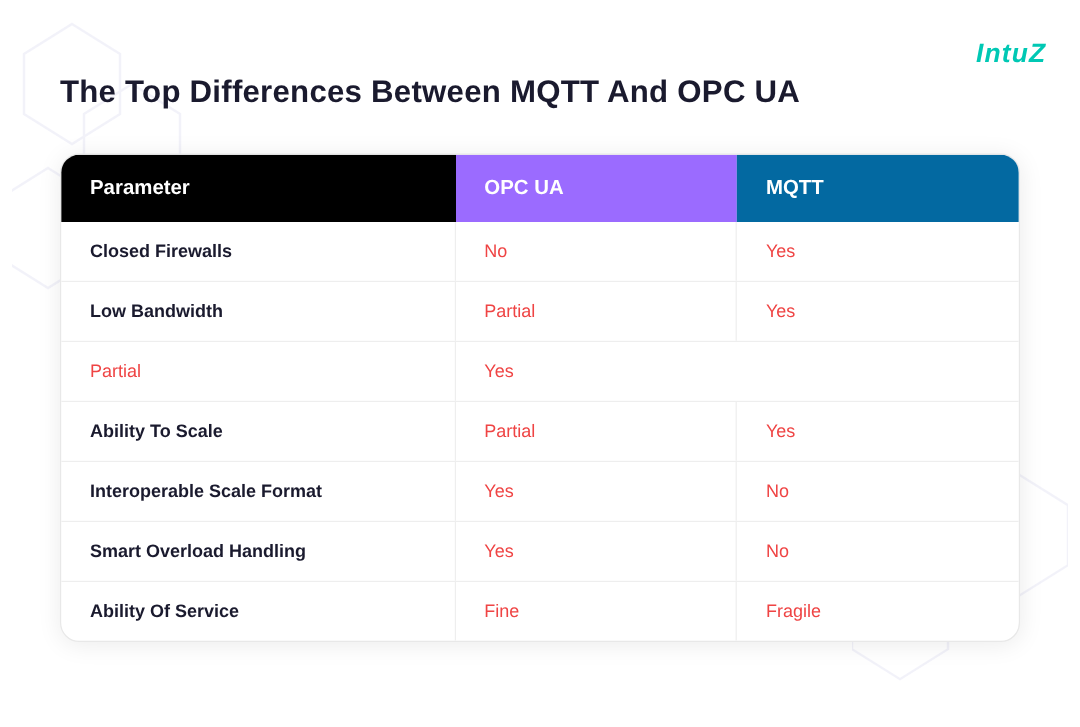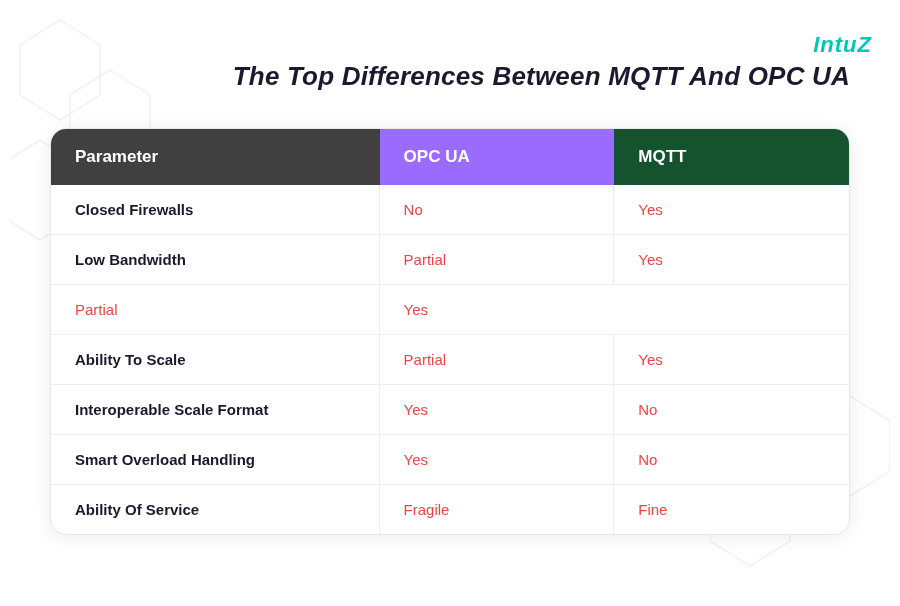--- a/index.html
+++ b/index.html
@@ -33,27 +33,26 @@
     }
 
     .page-container {
       width: 860px;
       padding: 20px 30px 30px;
       position: relative;
       z-index: 2;
     }
 
     .page-title {
-      text-align: right;
+      text-align: left;
       font-size: 26px;
       font-weight: 800;
       color: #1a1a2e;
       margin-bottom: 36px;
       letter-spacing: 0.2px;
-      font-style: italic;
     }
 
     .table-wrapper {
       background: #ffffff;
       border-radius: 16px;
       overflow: hidden;
       box-shadow: 0 2px 20px rgba(0,0,0,0.08);
       border: 1px solid #e8e8e8;
     }
 
@@ -153,27 +152,27 @@
 
 <div class="logo">IntuZ</div>
 
 <div class="page-container">
 
   <h1 class="page-title">The Top Differences Between MQTT And OPC UA</h1>
 
   <div class="table-wrapper">
 
     <div class="table-header">
-      <div class="header-cell parameter" style="background:#404040;">
+      <div class="header-cell parameter" style="background:#000000;">
         <span>Parameter</span>
       </div>
       <div class="header-cell opcua" style="background:#9b6bff;">
         <span>OPC UA</span>
       </div>
-      <div class="header-cell mqtt" style="background:#14532d;">
+      <div class="header-cell mqtt" style="background:#0369a1;">
         <span>MQTT</span>
       </div>
     </div>
 
     <div class="table-body" id="table-body">
     <div class="table-row">
           <div class="table-cell param-cell">Closed Firewalls</div>
           <div class="table-cell value-cell">No</div>
           <div class="table-cell value-cell">Yes</div>
         </div>
@@ -196,18 +195,18 @@
           <div class="table-cell value-cell">Yes</div>
           <div class="table-cell value-cell">No</div>
         </div>
         <div class="table-row">
           <div class="table-cell param-cell">Smart Overload Handling</div>
           <div class="table-cell value-cell">Yes</div>
           <div class="table-cell value-cell">No</div>
         </div>
         <div class="table-row">
           <div class="table-cell param-cell">Ability Of Service</div>
+          <div class="table-cell value-cell">Fine</div>
           <div class="table-cell value-cell">Fragile</div>
-          <div class="table-cell value-cell">Fine</div>
         </div>
       </div>
   </div>
 </div>
 
 </body></html>

